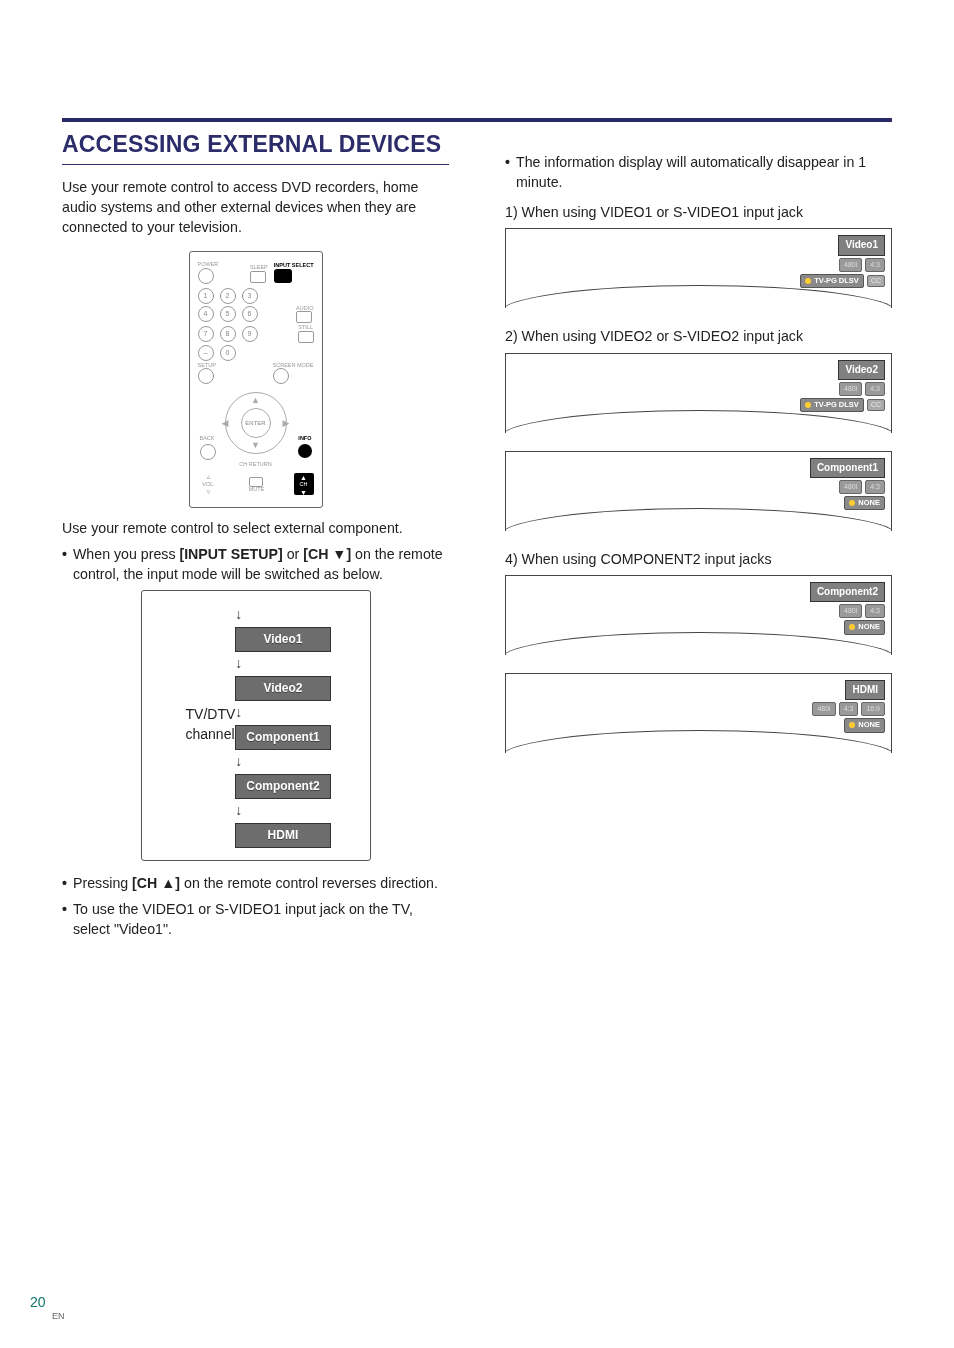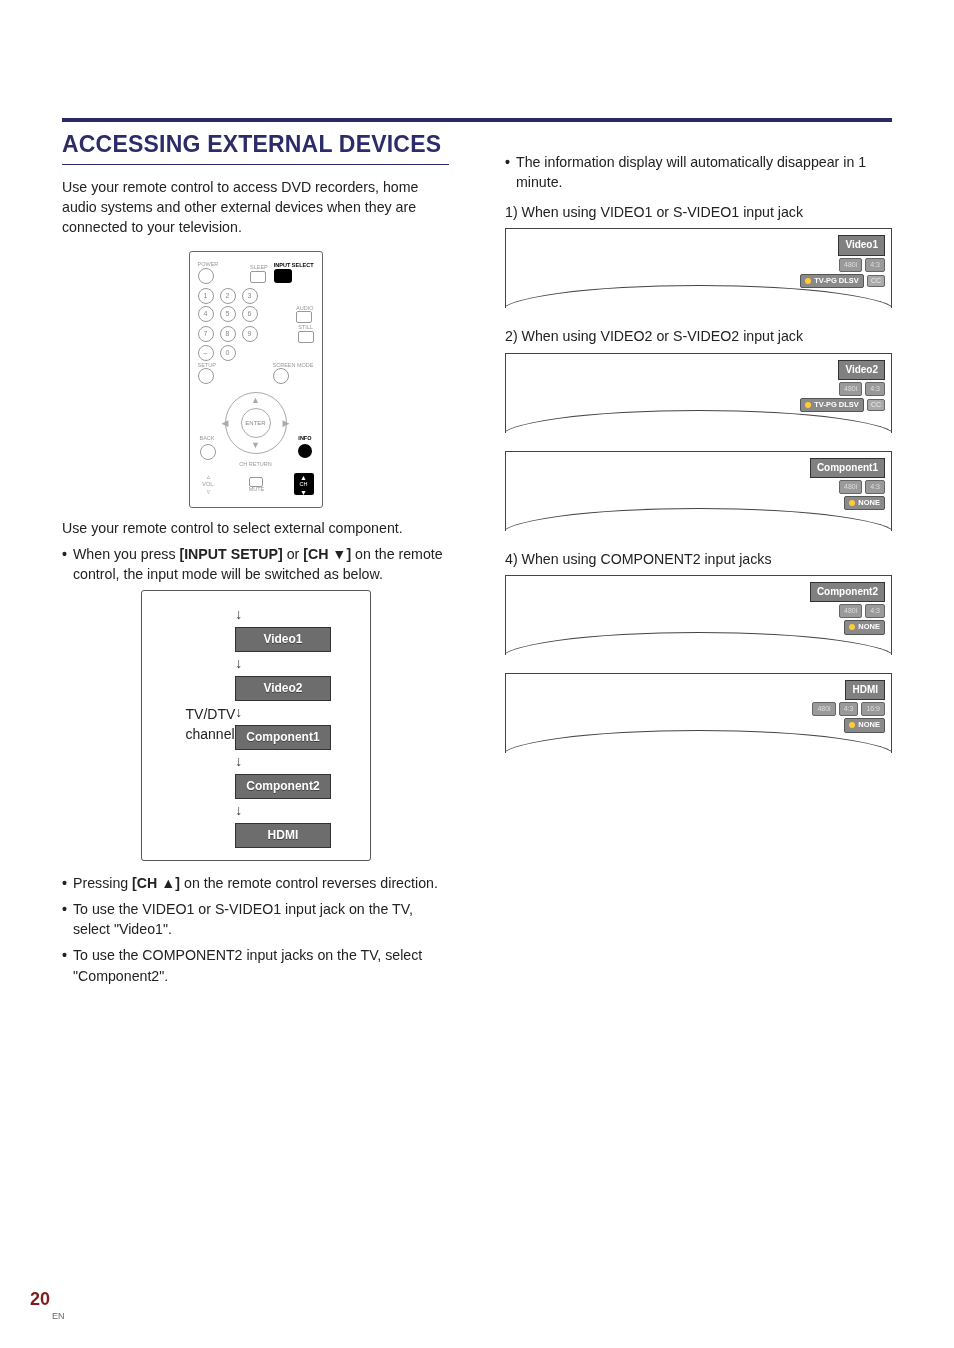--- a/index.html
+++ b/index.html
@@ -114,23 +114,23 @@
   .rating-row{display:flex;align-items:center;gap:3px;}
   .rating-chip{background:#8a8a8a;border:1px solid #555;border-radius:2px;padding:1px 4px;display:flex;align-items:center;gap:3px;}
   .rating-chip .dot{width:6px;height:6px;background:#ffcc33;border-radius:50%;display:inline-block;}
   .rating-chip .txt{color:#fff;font-weight:bold;font-size:7.5px;}
   .cc-chip{background:#aaa;color:#eee;border:1px solid #666;border-radius:2px;padding:0 3px;font-size:7px;}
 
   .page-num {
     position: absolute;
     left: 30px;
     bottom: 38px;
-    font-size: 18px;
-    font-weight: 700;
-    color: #7f1d1d;
+    font-size: 14px;
+    font-weight: 400;
+    color: #0f766e;
   }
   .en-lbl {
     position: absolute;
     left: 52px;
     bottom: 27px;
     font-size: 9px;
     color: #666;
   }
 </style>
 </head>
@@ -276,23 +276,20 @@
         <div class="flow-line"></div>
       </div>
 
       <ul class="bullets" id="left-bullets">
           <li>
             <div class="b-inner"><span>Pressing </span><b>[CH ▲]</b><span> on the remote control reverses direction.</span></div>
           </li>
           <li>
             <div class="b-inner">To use the VIDEO1 or S-VIDEO1 input jack on the TV, select "Video1".</div>
           </li>
-          <li>
-            <div class="b-inner">To use the COMPONENT2 input jacks on the TV, select "Component2".</div>
-          </li>
         </ul>
     </div>
 
     <div class="col">
       <ul class="bullets" id="right-top-bullets" style="margin-top:24px">
           <li>
             <div class="b-inner">The information display will automatically disappear in 1 minute.</div>
           </li>
         </ul>
       <div id="info-items">

